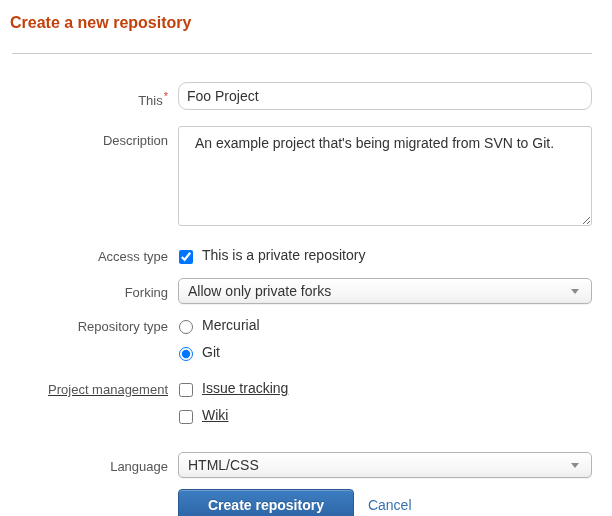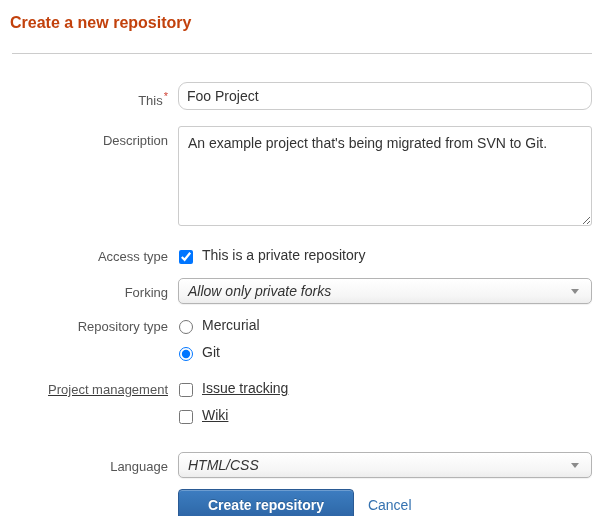--- a/index.html
+++ b/index.html
@@ -50,21 +50,21 @@
     font-size: 14px;
     font-family: inherit;
     color: #333;
     outline: none;
   }
   .textarea {
     width: 100%;
     height: 100px;
     border: 1px solid #ccc;
     border-radius: 3px;
-    padding: 6px 9px;
+    padding: 6px 16px;
     font-size: 14px;
     font-family: inherit;
     line-height: 1.45;
     color: #333;
     resize: both;
     outline: none;
   }
 
   .select {
     position: relative;
@@ -73,21 +73,20 @@
     border: 1px solid #b4b4b4;
     border-radius: 5px;
     background: linear-gradient(to bottom, #ffffff 0%, #f6f6f6 70%, #ededed 100%);
     box-shadow: 0 1px 1px rgba(0,0,0,0.06);
     padding: 0 30px 0 9px;
     font-size: 14px;
     color: #333;
     cursor: default;
     white-space: nowrap;
     overflow: hidden;
-    font-style: italic;
   }
   .select .arrow {
     position: absolute;
     right: 12px; top: 10px;
     width: 0; height: 0;
     border-left: 4px solid transparent;
     border-right: 4px solid transparent;
     border-top: 5px solid #8b8b8b;
   }
 

